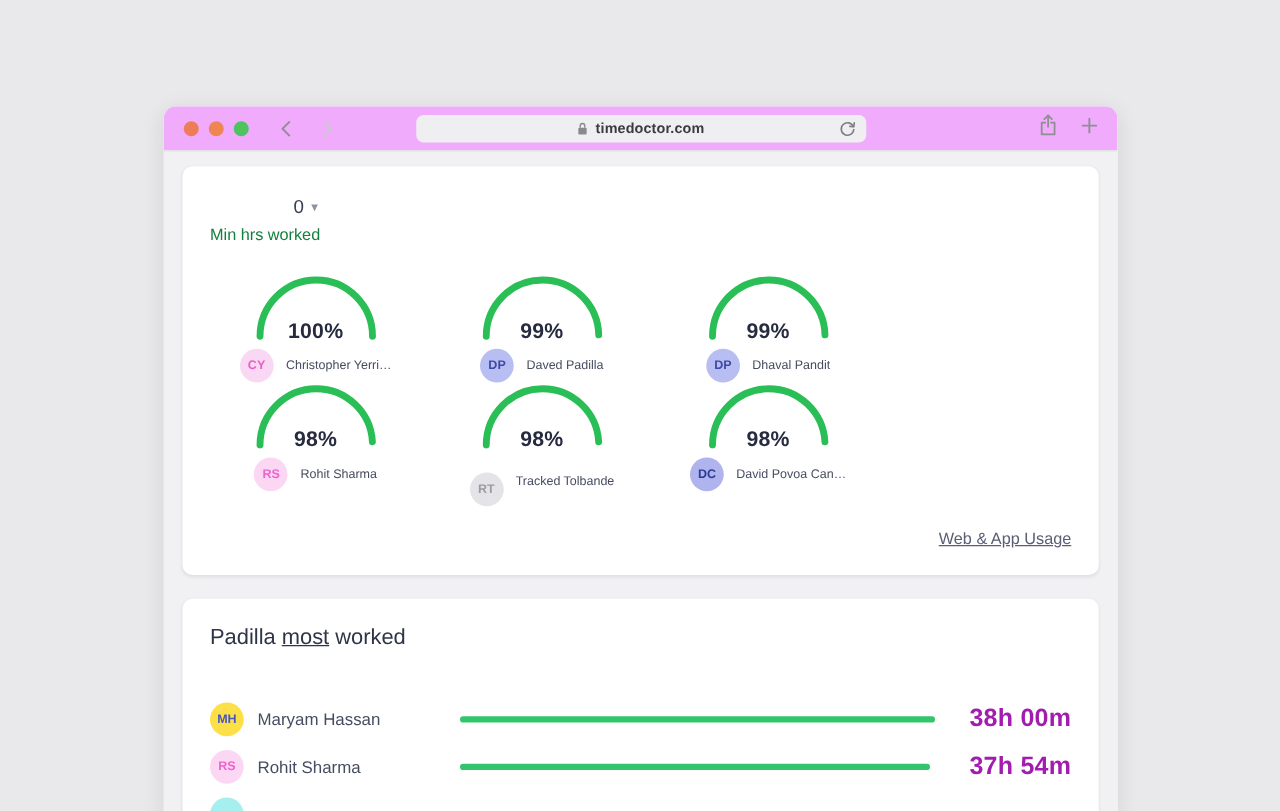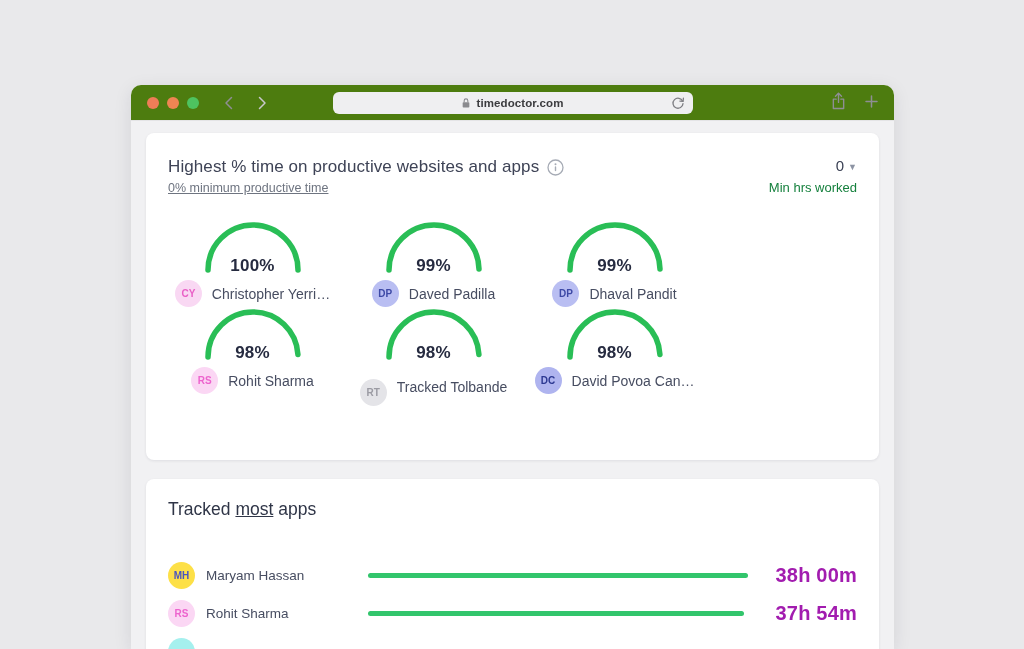--- a/index.html
+++ b/index.html
@@ -4,21 +4,21 @@
 <style>
   * { margin:0; padding:0; box-sizing:border-box; }
   html,body { width:1024px; height:649px; }
   body { font-family:"Liberation Sans","DejaVu Sans",sans-serif; background:#e9e9eb; overflow:hidden; }
   .stage { position:relative; width:1024px; height:649px; overflow:hidden; }
 
   
   .window { position:absolute; left:131px; top:85px; width:763px; height:564px;
     background:#fff; border-radius:10px 10px 0 0; box-shadow:0 4px 18px rgba(30,34,60,.10); overflow:hidden; }
 
-  .toolbar { position:relative; height:36px; background:#4d7c0f; border-bottom:1px solid #e4e4e6;
+  .toolbar { position:relative; height:36px; background:#f0abfc; border-bottom:1px solid #e4e4e6;
     display:flex; align-items:center; padding:0 16px; }
   .lights { display:flex; gap:8px; align-items:center; }
   .light { width:12px; height:12px; border-radius:50%; }
   .navbtns { display:flex; gap:16px; margin-left:20px; align-items:center; }
   .navbtn { width:18px; height:18px; display:flex; align-items:center; justify-content:center; }
   .urlbar { position:absolute; left:50%; top:7px; transform:translateX(-50%); width:360px; height:22px;
     background:#efeff1; border-radius:6px; display:flex; align-items:center; justify-content:center; gap:5px; }
   .url-text { font-size:11.5px; font-weight:700; color:#3b3b3e; letter-spacing:.1px; }
   .refresh { position:absolute; right:7px; top:3px; width:16px; height:16px; }
   .rightbtns { margin-left:auto; display:flex; gap:19px; align-items:center; }
@@ -41,21 +41,21 @@
   .gauges { margin-top:24px; margin-left:-6px; display:grid; grid-template-columns:repeat(3,181px); row-gap:0; }
   .gauge { display:flex; flex-direction:column; align-items:center; }
   .gauge-top { position:relative; width:100px; height:53px; }
   .gauge-top svg { position:absolute; left:0; top:0; }
   .arc { fill:none; stroke-width:5.5; stroke-linecap:round; }
   .pct { position:absolute; left:0; right:0; bottom:-3px; text-align:center;
     font-size:17px; font-weight:700; color:#262b40; letter-spacing:.2px; }
   .gauge-label { margin-top:7px; display:flex; align-items:center; gap:10px; max-width:178px; }
   .avatar { width:27px; height:27px; border-radius:50%; flex:0 0 27px;
     display:flex; align-items:center; justify-content:center; font-size:10px; font-weight:700; }
-  .gauge-name { font-size:14px; color:#474d61; white-space:nowrap; }
+  .gauge-name { font-size:10px; color:#474d61; white-space:nowrap; }
 
   .c1-footer { margin-top:auto; text-align:right; }
   .c1-footer a { font-size:13px; color:#596075; text-decoration:underline; cursor:pointer; }
 
   
   .card2 { margin-top:19px; height:210px; padding:20px 22px; }
   .c2-title { font-size:17.5px; color:#2f3547; }
   .c2-title .u { text-decoration:underline; cursor:pointer; }
   .rows { margin-top:42px; }
   .trow { display:flex; align-items:center; height:27px; margin-bottom:11px; }
@@ -120,31 +120,20 @@
             <line class="icon-stroke" x1="1" y1="6.5" x2="12" y2="6.5"></line>
           </svg>
         </span>
       </div>
     </div>
 
     <div class="content">
 
       <div class="card card1">
         <div class="c1-head">
-          <div>
-            <div class="c1-title-row">
-              <span class="c1-title">Highest % time on productive websites and apps</span>
-              <svg width="17" height="17" viewBox="0 0 17 17">
-                <circle cx="8.5" cy="8.5" r="7.5" fill="none" stroke="#a6abb5" stroke-width="1.3"></circle>
-                <circle cx="8.5" cy="5.2" r="1" fill="#a6abb5"></circle>
-                <rect x="7.8" y="7.3" width="1.4" height="5" rx="0.7" fill="#a6abb5"></rect>
-              </svg>
-            </div>
-            <span class="c1-sub">0% minimum productive time</span>
-          </div>
           <div class="minhrs">
             <div class="minhrs-val">
               <span>0</span><span class="caret">▼</span>
             </div>
             <div class="minhrs-label">Min hrs worked</div>
           </div>
         </div>
 
         <div class="gauges">
 
@@ -220,24 +209,27 @@
               </svg>
               <div class="pct">98%</div>
             </div>
             <div class="gauge-label">
               <span class="avatar" style="background: rgb(175, 180, 239); color: rgb(45, 57, 146);">DC</span>
               <span class="gauge-name">David Povoa Can…</span>
             </div>
           </div>
         </div>
 
+        <div class="c1-footer">
+          <a>Web &amp; App Usage</a>
+        </div>
       </div>
 
       <div class="card card2">
-        <div class="c2-title"><span>Tracked </span><span class="u">most</span><span> apps</span></div>
+        <div class="c2-title"><span>Padilla </span><span class="u">most</span><span> worked</span></div>
 
         <div class="rows">
           <div class="trow">
             <span class="avatar" style="background: #fde047; color: rgb(74, 85, 190);">MH</span>
             <span class="trow-name">Maryam Hassan</span>
             <span class="bar-track">
                 <span class="bar" style="width: 100%; background: rgb(50, 197, 108);"></span>
               </span>
             <span class="trow-time">38h 00m</span>
           </div>

